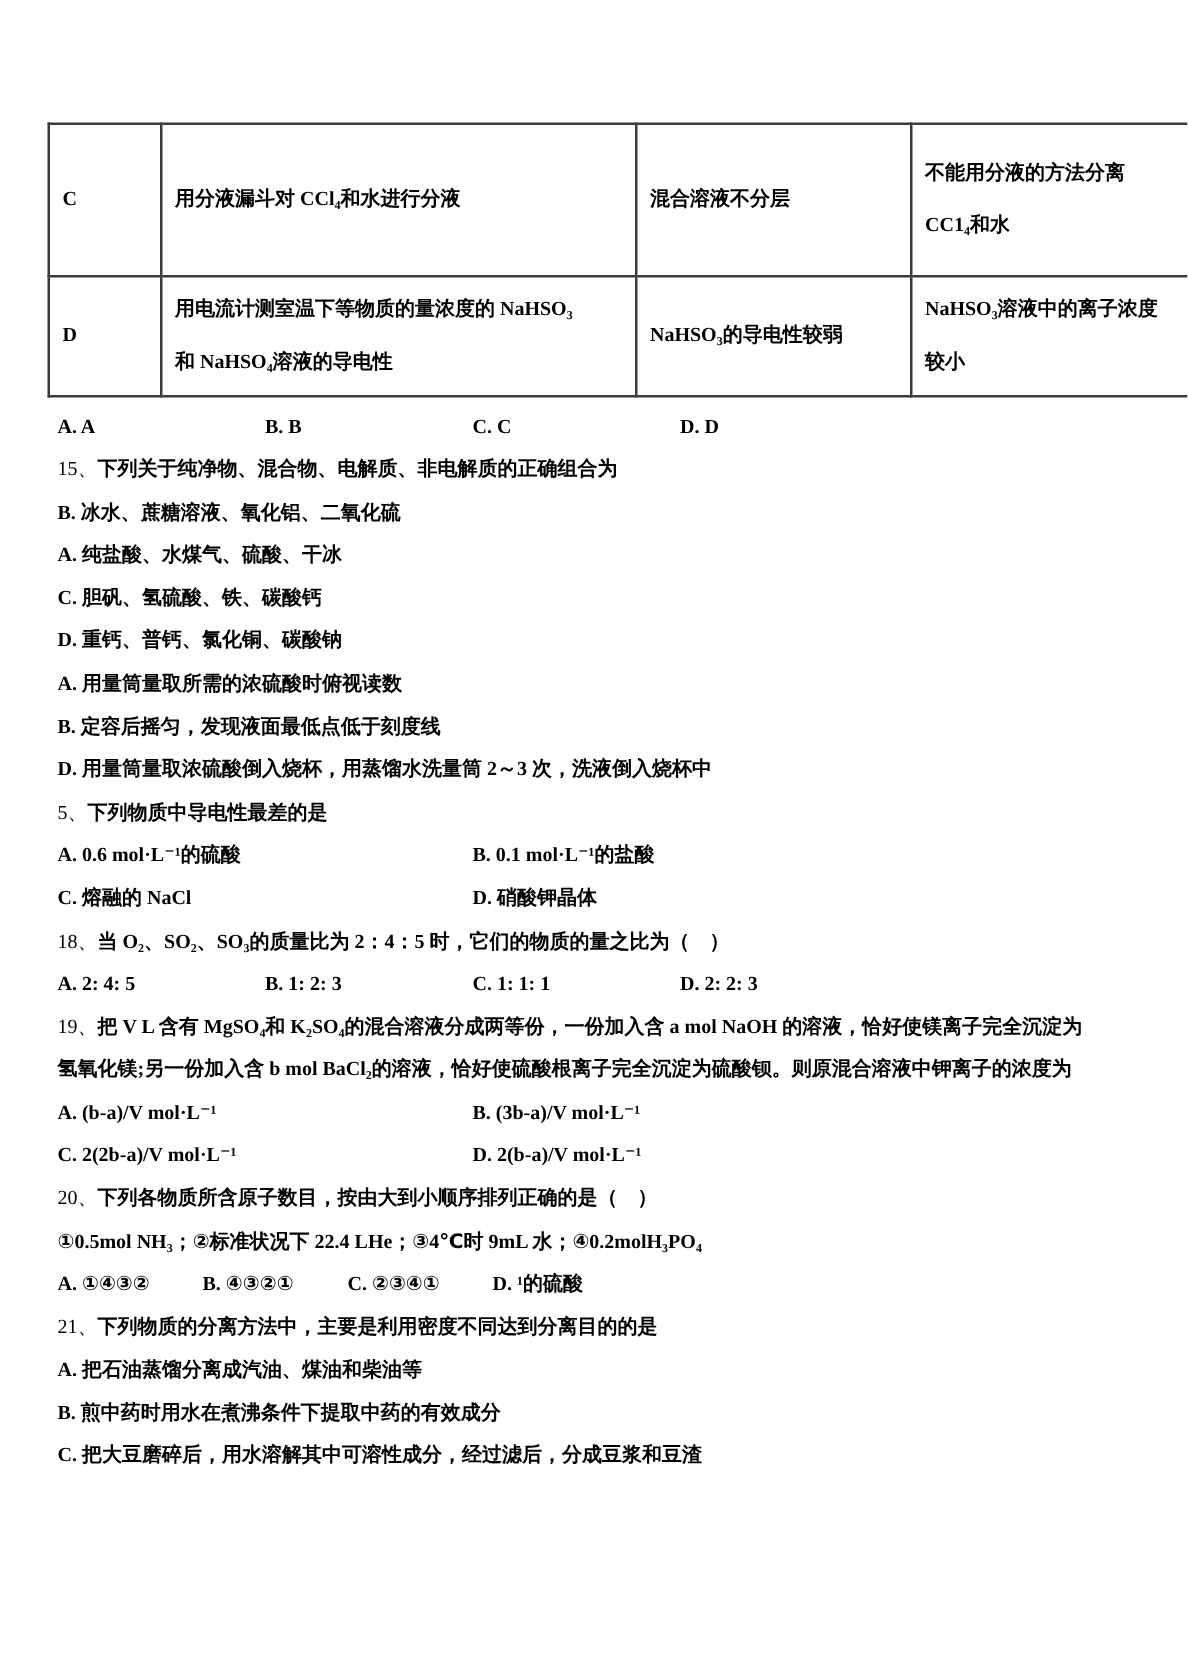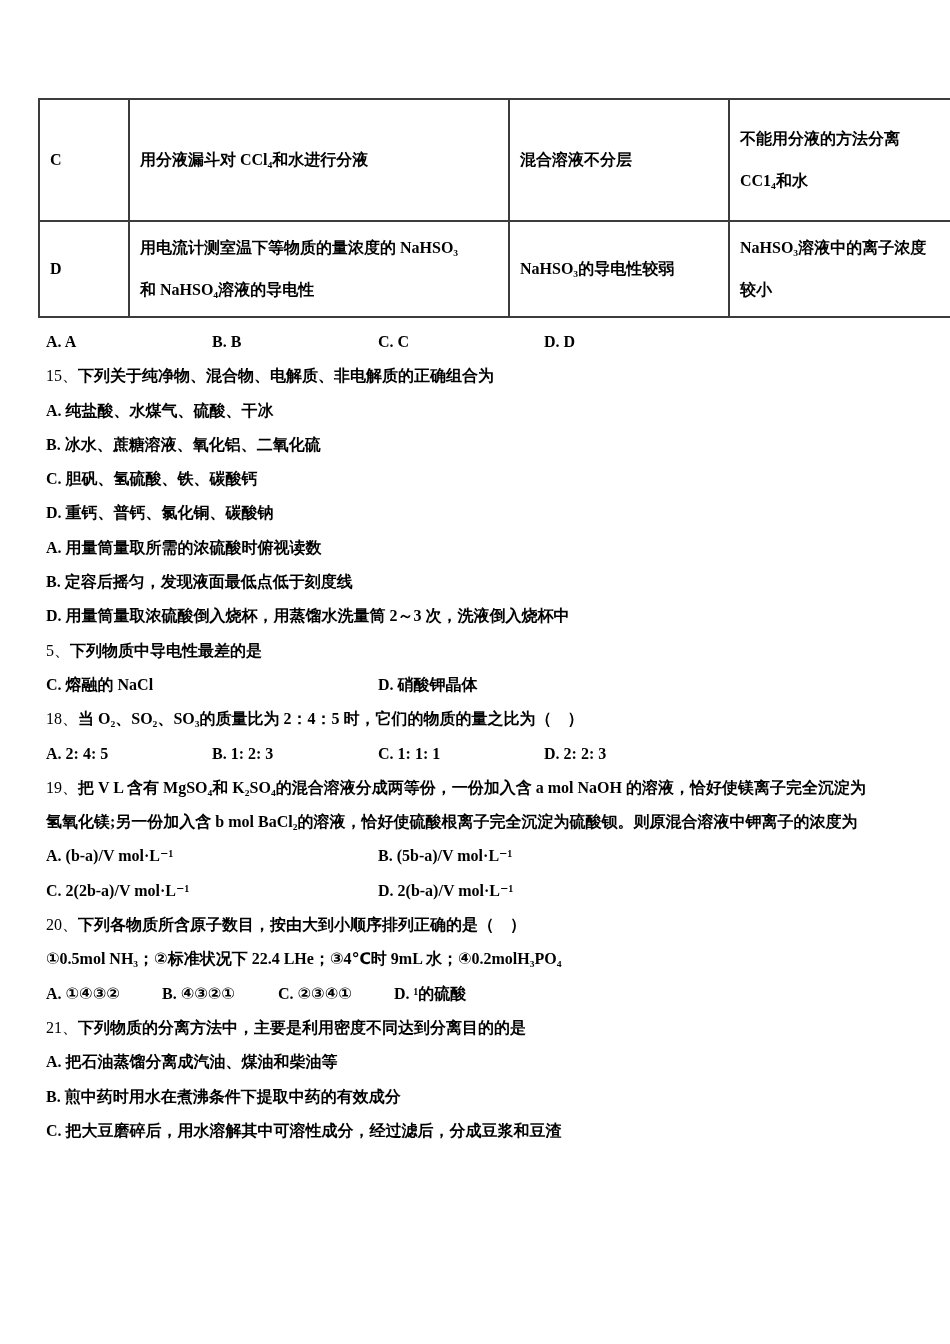--- a/index.html
+++ b/index.html
@@ -84,35 +84,38 @@
   <div class="content">
 
     <div class="line">
       <span class="opt4">A. A</span><span class="opt4">B. B</span><span class="opt4">C. C</span><span class="opt4">D. D</span>
     </div>
 
     <div>
       <div class="line">
         <span class="qnum">15、</span><span>下列关于纯净物、混合物、电解质、非电解质的正确组合为</span>
       </div>
+      <div class="line">B. 冰水、蔗糖溶液、氧化铝、二氧化硫</div>
       <div class="line">A. 纯盐酸、水煤气、硫酸、干冰</div>
-      <div class="line">B. 冰水、蔗糖溶液、氧化铝、二氧化硫</div>
       <div class="line">C. 胆矾、氢硫酸、铁、碳酸钙</div>
       <div class="line">D. 重钙、普钙、氯化铜、碳酸钠</div>
     </div>
 
     <div>
       <div class="line">A. 用量筒量取所需的浓硫酸时俯视读数</div>
       <div class="line">B. 定容后摇匀，发现液面最低点低于刻度线</div>
       <div class="line">D. 用量筒量取浓硫酸倒入烧杯，用蒸馏水洗量筒 2～3 次，洗液倒入烧杯中</div>
     </div>
 
     <div>
       <div class="line">
         <span class="qnum">5、</span><span>下列物质中导电性最差的是</span>
+      </div>
+      <div class="line">
+        <span class="opt2">A. 0.6 mol·L⁻¹的硫酸</span><span class="opt2">B. 0.1 mol·L⁻¹的盐酸</span>
       </div>
       <div class="line">
         <span class="opt2">C. 熔融的 NaCl</span><span class="opt2">D. 硝酸钾晶体</span>
       </div>
     </div>
 
     <div>
       <div class="line">
         <span class="qnum">18、</span><span>当 O₂、SO₂、SO₃的质量比为 2：4：5 时，它们的物质的量之比为（　）</span>
       </div>
@@ -120,21 +123,21 @@
         <span class="opt4">A. 2: 4: 5</span><span class="opt4">B. 1: 2: 3</span><span class="opt4">C. 1: 1: 1</span><span class="opt4">D. 2: 2: 3</span>
       </div>
     </div>
 
     <div>
       <div class="line">
         <span class="qnum">19、</span><span>把 V L 含有 MgSO₄和 K₂SO₄的混合溶液分成两等份，一份加入含 a mol NaOH 的溶液，恰好使镁离子完全沉淀为</span>
       </div>
       <div class="line">氢氧化镁;另一份加入含 b mol BaCl₂的溶液，恰好使硫酸根离子完全沉淀为硫酸钡。则原混合溶液中钾离子的浓度为</div>
       <div class="line">
-        <span class="opt2">A.  (b-a)/V mol·L⁻¹</span><span class="opt2">B.  (5b-a)/V mol·L⁻¹</span>
+        <span class="opt2">A.  (b-a)/V mol·L⁻¹</span><span class="opt2">B.  (3b-a)/V mol·L⁻¹</span>
       </div>
       <div class="line">
         <span class="opt2">C.  2(2b-a)/V mol·L⁻¹</span><span class="opt2">D.  2(b-a)/V mol·L⁻¹</span>
       </div>
     </div>
 
     <div>
       <div class="line">
         <span class="qnum">20、</span><span>下列各物质所含原子数目，按由大到小顺序排列正确的是（　）</span>
       </div>

